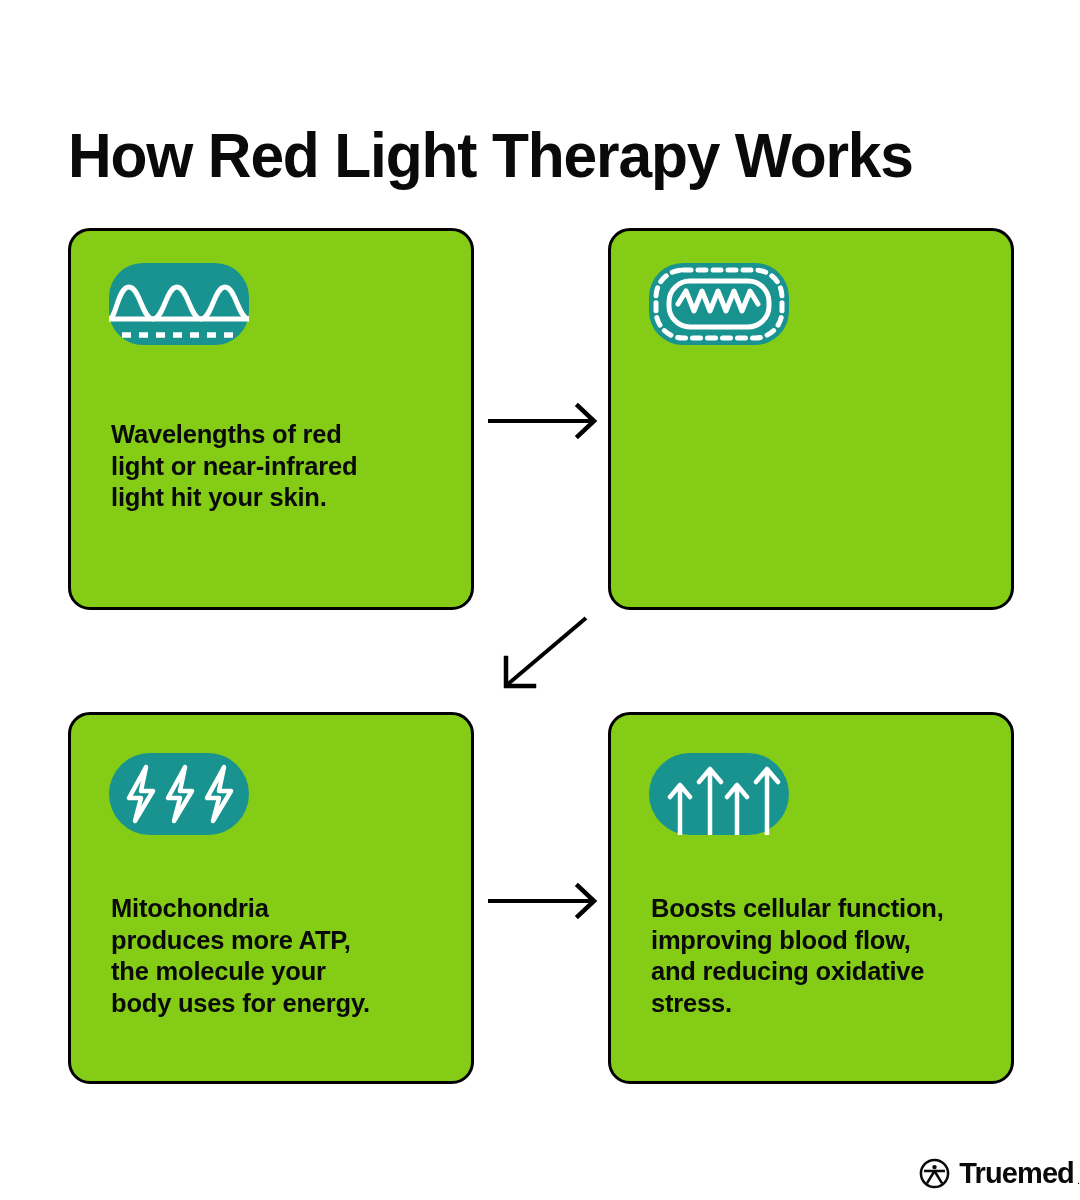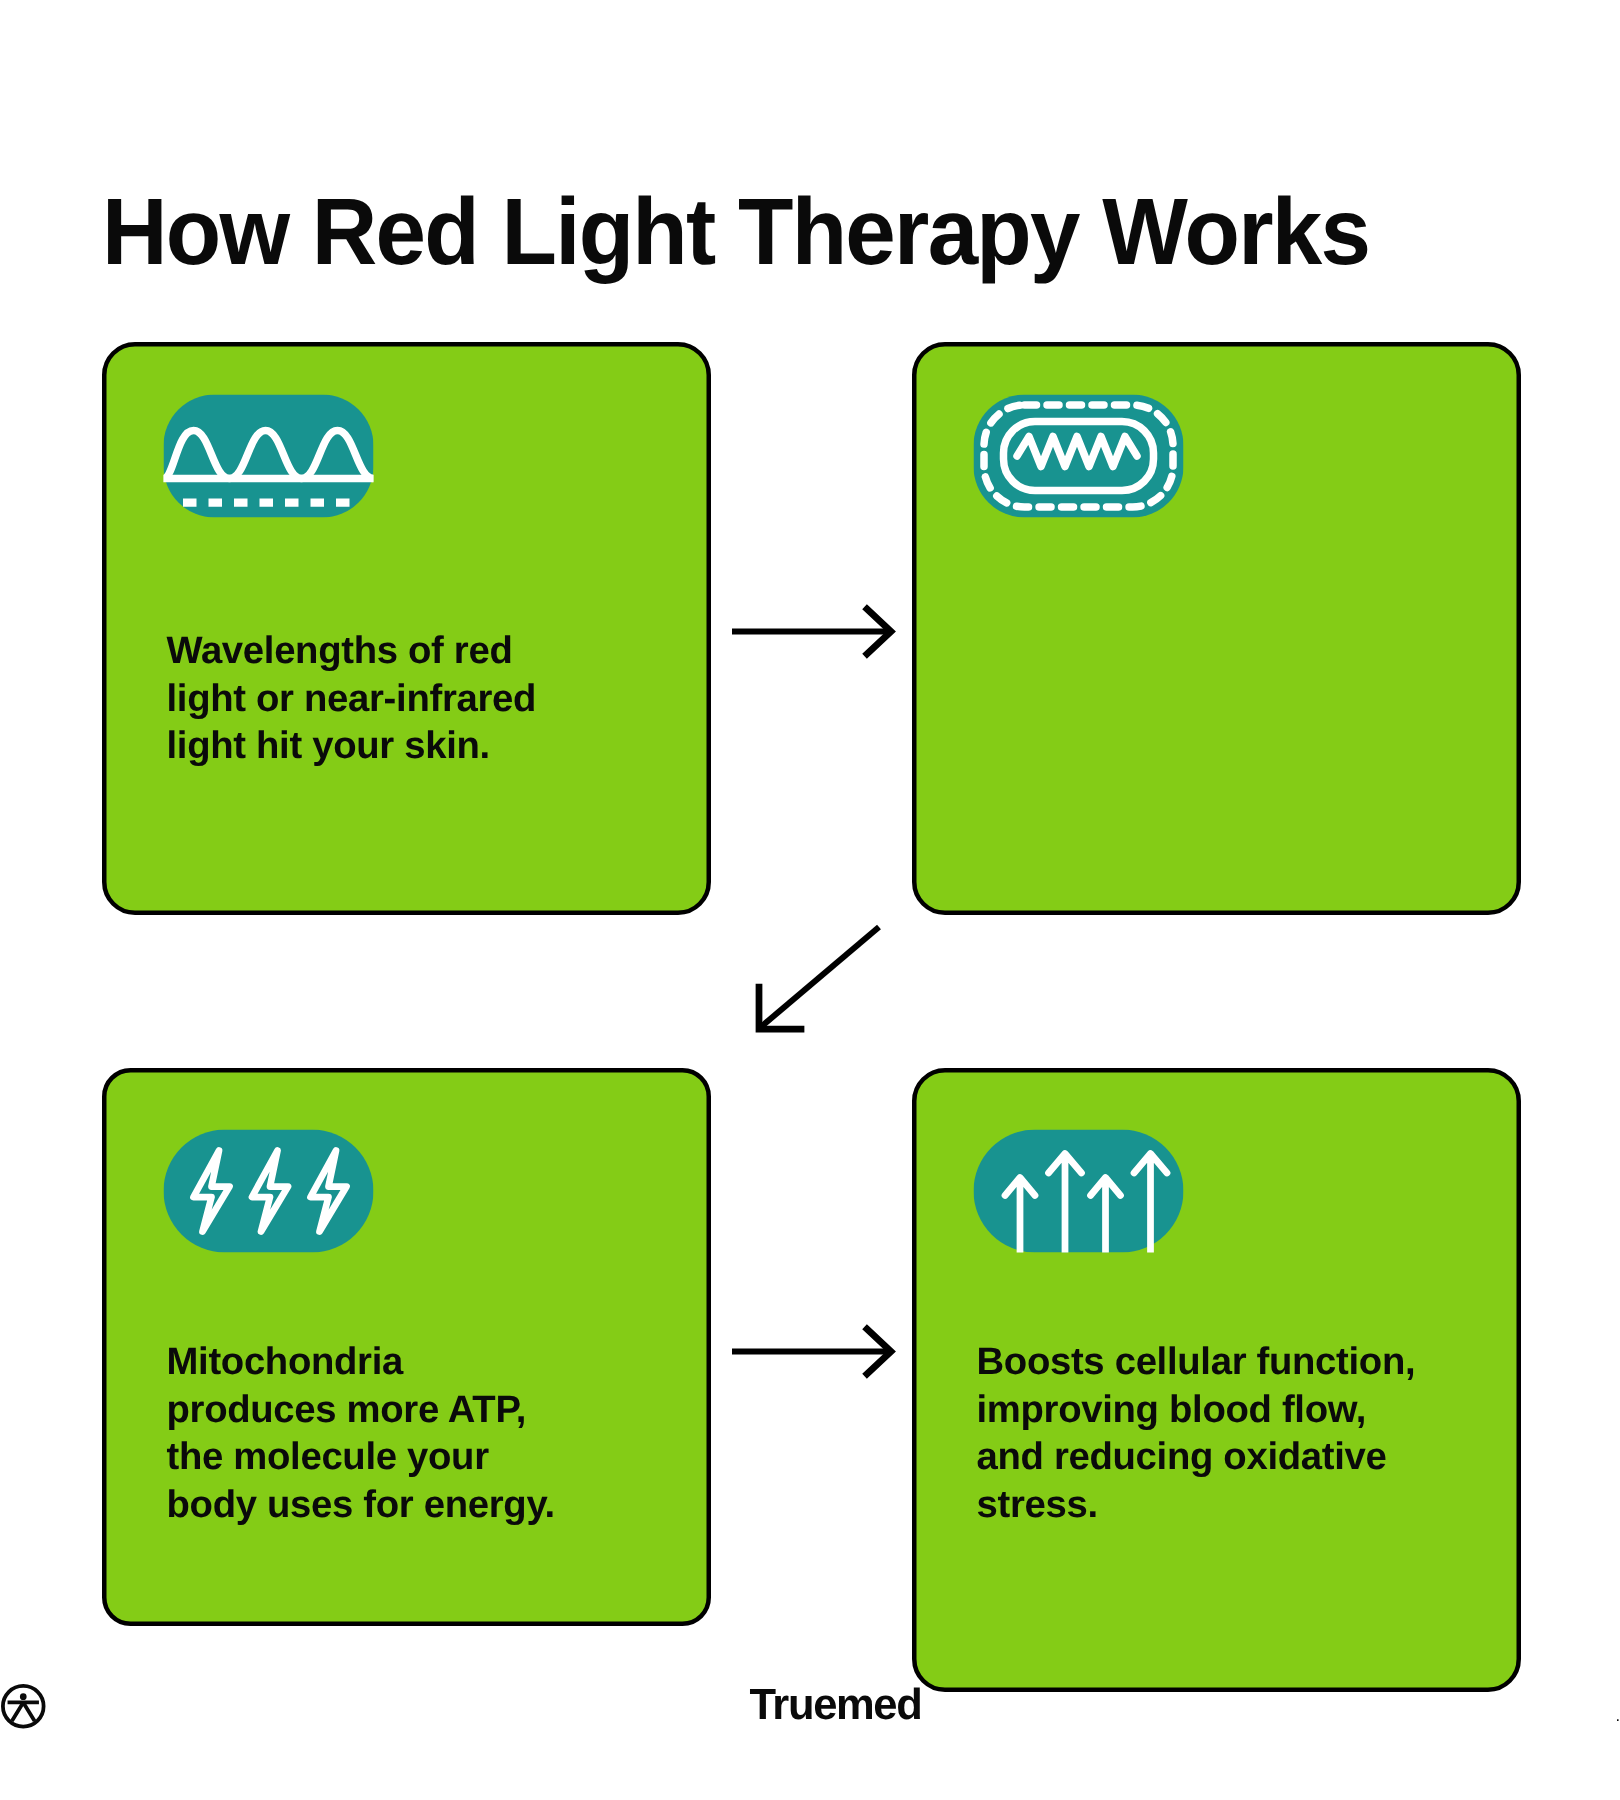--- a/index.html
+++ b/index.html
@@ -35,22 +35,22 @@
   .card {
     position: absolute;
     box-sizing: border-box;
     border: 3px solid #000000;
     border-radius: 22px;
     background: #84cc16;
     padding-left: 47px;
   }
   #card-1 { left: 68px;  top: 228px; width: 406px; height: 382px; }
   #card-2 { left: 608px; top: 228px; width: 406px; height: 382px; }
-  #card-3 { left: 68px;  top: 712px; width: 406px; height: 372px; border-radius: 19px; }
-  #card-4 { left: 608px; top: 712px; width: 406px; height: 416px; }
+  #card-3 { left: 68px;  top: 712px; width: 406px; height: 372px; }
+  #card-4 { left: 608px; top: 712px; width: 406px; height: 372px; }
 
   .card-icon {
     position: absolute;
     left: 38px;
     top: 32px;
     width: 140px;
     height: 82px;
   }
   #card-3 .card-icon, #card-4 .card-icon { top: 38px; }
 
@@ -76,24 +76,24 @@
   }
   #arrow-right-top   { left: 486px; top: 398px;  width: 116px; height: 46px; }
   #arrow-diagonal    { left: 492px; top: 612px;  width: 104px; height: 84px; }
   #arrow-right-bottom{ left: 486px; top: 878px;  width: 116px; height: 46px; }
 
   
   .footer-logo {
     position: absolute;
     left: 0;
     right: 0;
-    top: 1122px;
+    top: 1158px;
     display: flex;
     align-items: center;
-    justify-content: space-between;
+    justify-content: flex-end;
     gap: 9px;
   }
   .logo-mark { width: 31px; height: 31px; display: block; }
   .logo-word {
     font-size: 29px;
     font-weight: 700;
     letter-spacing: -0.9px;
     line-height: 31px;
     color: #0a0a0a;
   }

